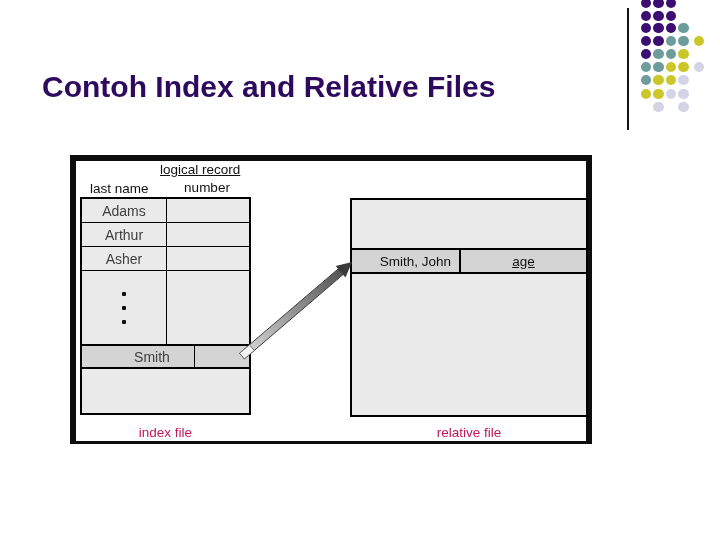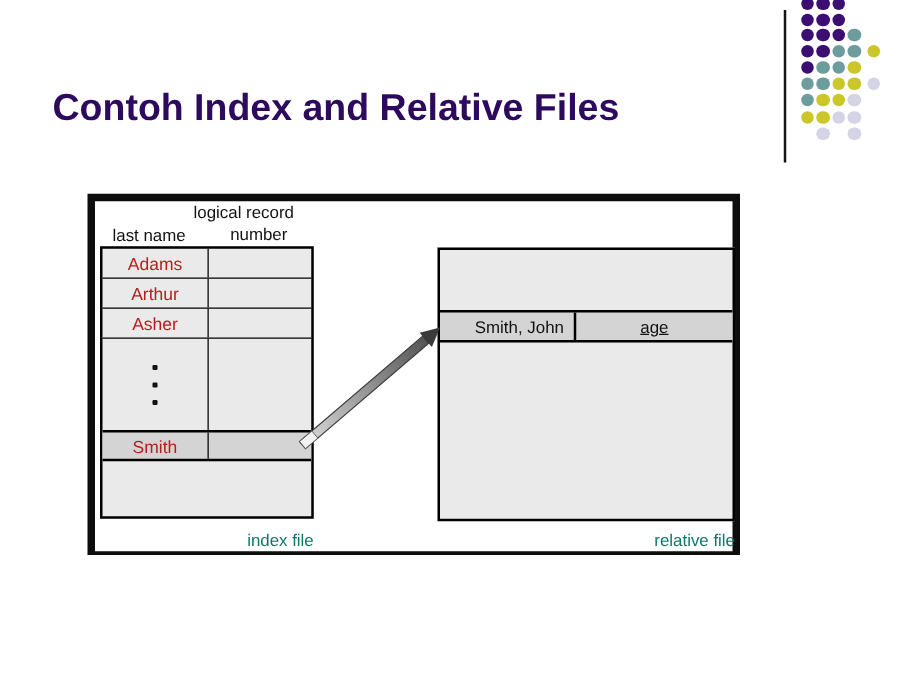--- a/index.html
+++ b/index.html
@@ -7,47 +7,47 @@
          font-family:"Liberation Sans","DejaVu Sans",sans-serif;}
   .title{position:absolute;left:42px;top:70px;font-size:30px;font-weight:bold;
          color:#2e0a5e;white-space:nowrap;}
   
   .decor-line{position:absolute;left:627px;top:8px;width:2px;height:122px;background:#141414;}
   .dot{position:absolute;border-radius:50%;}
   
   .frame{position:absolute;left:70px;top:155px;width:510px;height:280px;
          border:6px solid #0d0d0d;background:#ffffff;}
   .hdr{position:absolute;font-size:13.5px;color:#111;white-space:nowrap;}
-  .h-log1{left:54px;top:1px;width:130px;text-align:center;}
+  .h-log1{left:84px;top:1px;width:130px;text-decoration:underline;}
   .h-log2{left:66px;top:19px;width:130px;text-align:center;}
   .h-last{left:14px;top:20px;}
   
   .itable{position:absolute;left:4px;top:36px;width:171px;height:218px;
           background:#eaeaea;border:2px solid #000;box-sizing:border-box;}
   .irow{display:flex;border-bottom:1.5px solid #000;height:24px;box-sizing:border-box;}
   .irow.dotsrow{height:73px;border-bottom:none;}
-  .irow.smith{height:25px;border-top:2px solid #000;border-bottom:2px solid #000;background:#d4d4d4;}
+  .irow.smith{height:25px;border-top:2px solid #000;border-bottom:2px solid #000;background:#d4d4d4;padding-left:28px;}
   .irow.lastrow{height:44px;border-bottom:none;}
   .c{box-sizing:border-box;display:flex;align-items:center;justify-content:center;
-     font-size:14px;color:#b91c1c;}
+     font-size:14px;color:#404040;}
   .c.name{width:85px;border-right:1.5px solid #000;}
   .c.num{flex:1;}
   .vd{flex-direction:column;}
   .vd i{display:block;width:4px;height:4px;background:#111;border-radius:1px;margin:5px 0;}
   
   .rtable{position:absolute;left:274px;top:37px;width:238px;height:219px;
           border:2px solid #000;background:#eaeaea;box-sizing:border-box;}
   .rrow{position:absolute;left:0;top:48px;width:100%;height:26px;box-sizing:border-box;
         border-top:2px solid #000;border-bottom:2px solid #000;background:#d4d4d4;display:flex;padding-left:20px;}
   .rc{box-sizing:border-box;display:flex;align-items:center;justify-content:center;
       font-size:13.5px;color:#111;white-space:nowrap;}
   .rc1{width:89px;border-right:2px solid #000;}
   .rc2{width:104px;border-right:2px solid #000;}
   .rc3{flex:1;text-decoration:underline;}
-  .caption{position:absolute;top:264px;font-size:13.5px;text-align:right;color:#0f766e;}
+  .caption{position:absolute;top:264px;font-size:13.5px;text-align:center;color:#be185d;}
   .cap-i{left:4px;width:171px;}
   .cap-r{left:274px;width:238px;}
   .arrow{position:absolute;left:0;top:0;width:510px;height:280px;pointer-events:none;}
   .pagenum{position:absolute;left:659px;top:491px;font-size:13px;color:#3c3c3c;}
 </style>
 </head>
 <body>
 
 <div class="slide">
 

